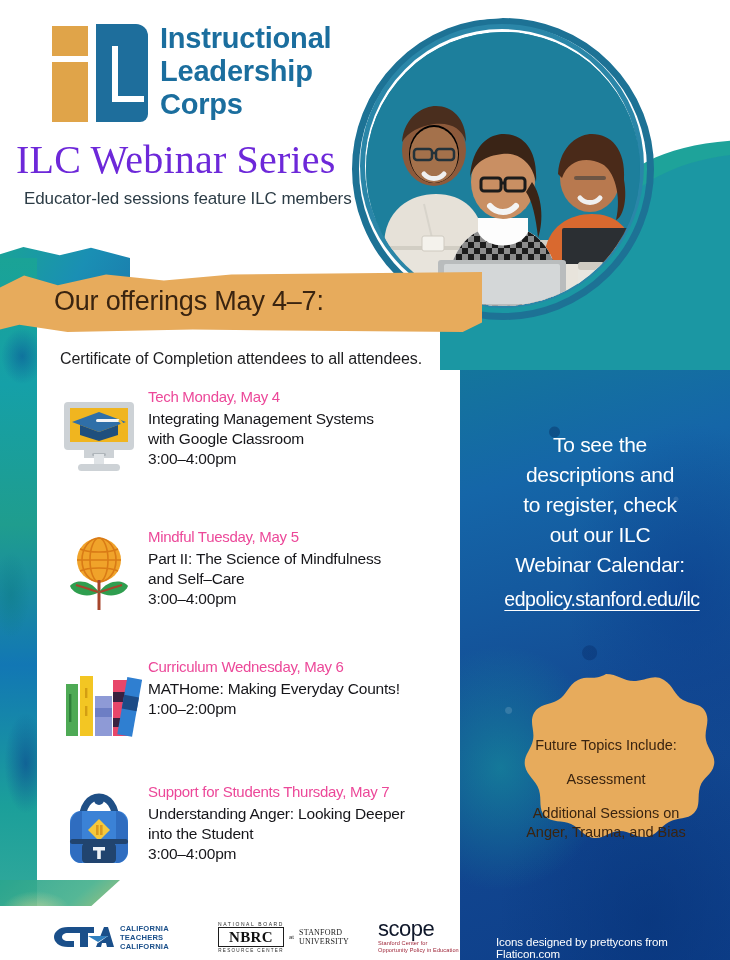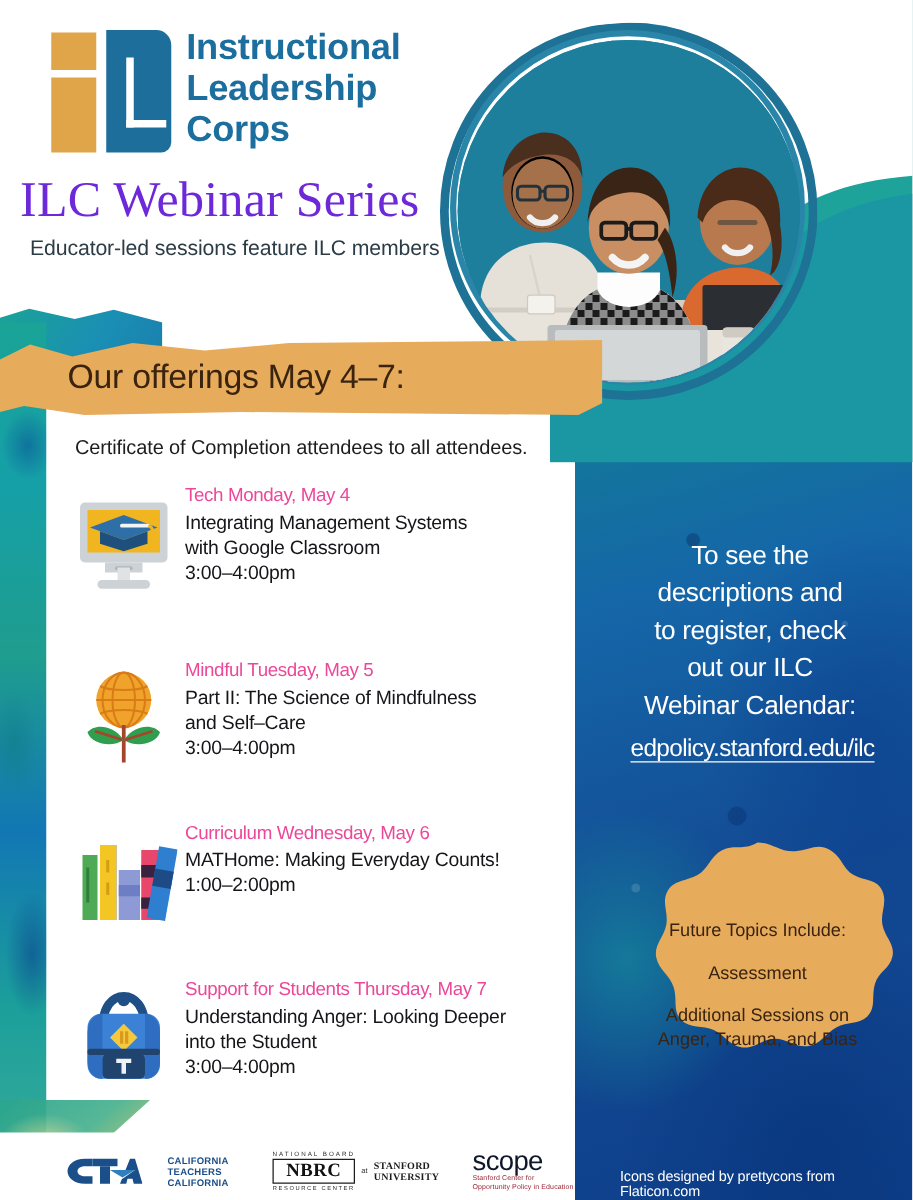--- a/index.html
+++ b/index.html
@@ -53,21 +53,21 @@
   .bg-bottom-left{
     position:absolute;left:0;top:880px;width:120px;height:80px;
     background:
       radial-gradient(ellipse 50px 30px at 30% 40%, rgba(225,220,150,.65), rgba(225,220,150,0) 70%),
       linear-gradient(140deg,#2ba58f 0%,#47b18e 45%,#a8c26f 75%,#cfd08a 100%);
     clip-path:polygon(0 0,100% 0,72% 38%,84% 64%,46% 80%,28% 100%,0 100%);
     opacity:.92;
   }
 
   
-  .logo{position:absolute;left:39px;top:24px;width:300px;height:100px;}
+  .logo{position:absolute;left:50px;top:24px;width:300px;height:100px;}
   .logo-mark{position:absolute;left:0;top:0;width:98px;height:100px;}
   .lm-dot{position:absolute;left:2px;top:2px;width:36px;height:30px;background:#e0a449;}
   .lm-stem{position:absolute;left:2px;top:38px;width:36px;height:60px;background:#e0a449;}
   .lm-block{position:absolute;left:46px;top:0px;width:52px;height:98px;background:#1e6e9c;border-radius:0 12px 8px 0;}
   .lm-lv{position:absolute;left:62px;top:22px;width:6px;height:56px;background:#fff;}
   .lm-lh{position:absolute;left:62px;top:72px;width:32px;height:6px;background:#fff;}
   .logo-text{position:absolute;left:110px;top:-2px;color:#1b6e9e;font-size:29px;line-height:33px;font-weight:600;letter-spacing:-.2px;}
 
   
   .title{position:absolute;left:16px;top:136px;font-family:"Liberation Serif",serif;font-size:40px;color:#6d28d9;letter-spacing:.2px;}
@@ -108,30 +108,30 @@
   .burst{position:absolute;left:492px;top:672px;width:228px;height:176px;}
   .burst svg{position:absolute;inset:0;}
   .burst-txt{position:absolute;left:18px;top:36px;width:192px;text-align:center;color:#3a2410;font-size:14.5px;line-height:19px;margin-top:28px;}
   .burst-txt .bt-row{margin-bottom:15px;}
   .burst-txt .bt-row:last-child{margin-bottom:0;}
 
   .credit{position:absolute;left:496px;top:936px;color:#fff;font-size:11.5px;letter-spacing:-.1px;}
 
   
   .footer{position:absolute;left:0;top:906px;width:460px;height:54px;background:#fff;}
-  .cta{position:absolute;left:52px;top:921px;height:32px;display:flex;align-items:center;gap:20px;}
+  .cta{position:absolute;left:52px;top:921px;height:32px;display:flex;align-items:center;gap:6px;}
   .cta-mark{position:relative;width:62px;height:26px;}
   .cta-words{font-size:7.6px;line-height:9px;font-weight:bold;color:#1a4f8a;letter-spacing:.2px;}
   .nbrc{position:absolute;left:218px;top:921px;display:flex;align-items:center;gap:5px;}
   .nbrc-box{text-align:center;}
   .nbrc-top{font-size:5px;letter-spacing:1.6px;color:#2b2b2b;}
   .nbrc-mid{border:1.6px solid #1c1c1c;padding:1px 4px;font-family:"Liberation Serif",serif;font-weight:bold;font-size:15px;line-height:16px;color:#111;letter-spacing:.4px;}
   .nbrc-bot{font-size:4.6px;letter-spacing:1.3px;color:#2b2b2b;margin-top:1px;}
   .nbrc-at{font-size:6px;color:#333;}
-  .nbrc-stan{font-family:"Liberation Serif",serif;font-size:8px;font-weight:bold;color:#1c1c1c;line-height:9px;letter-spacing:.2px;}
+  .nbrc-stan{font-family:"Liberation Serif",serif;font-size:8px;font-weight:normal;color:#1c1c1c;line-height:9px;letter-spacing:.2px;}
   .scope{position:absolute;left:378px;top:918px;}
   .scope-word{font-size:22px;color:#0f172a;line-height:22px;letter-spacing:-.5px;}
   .scope-sub{font-size:5.6px;color:#9d2235;line-height:7px;letter-spacing:.1px;}
 </style>
 </head>
 <body>
 
 <div class="page">
 
   <div class="bg-right">

